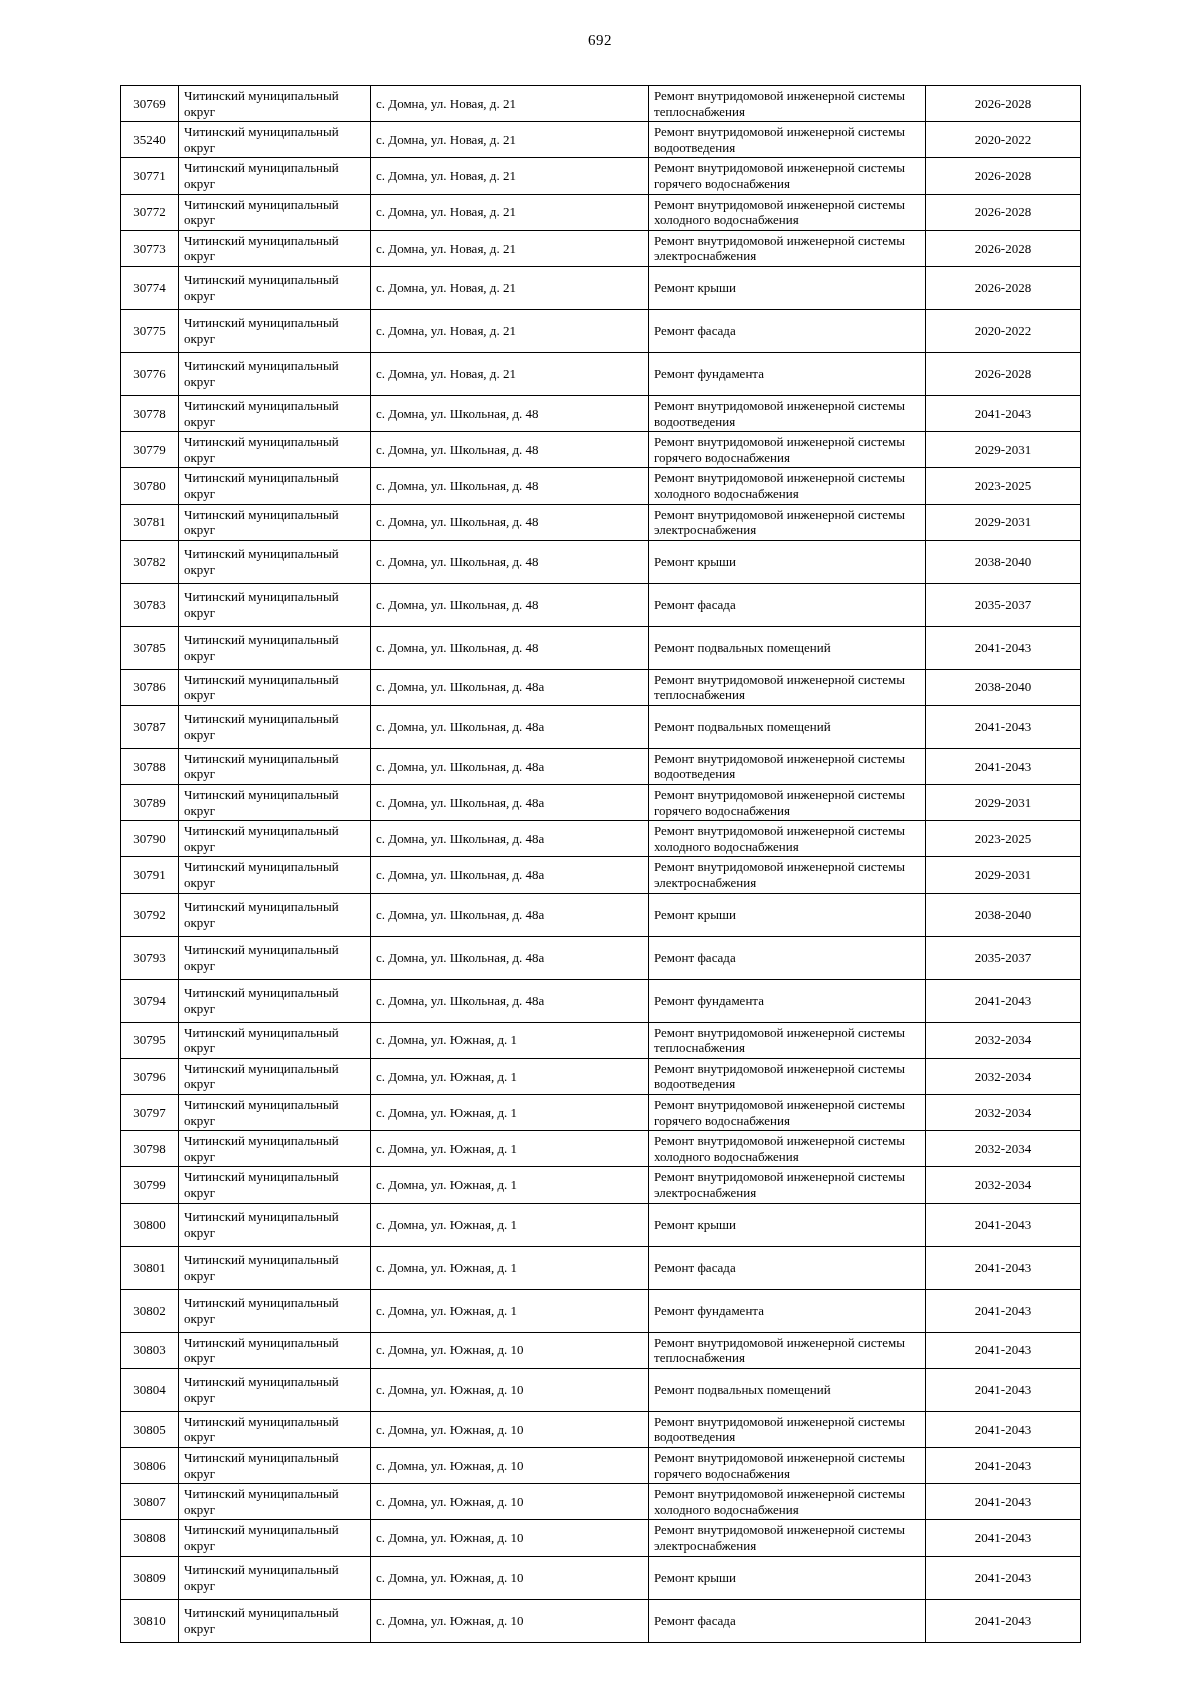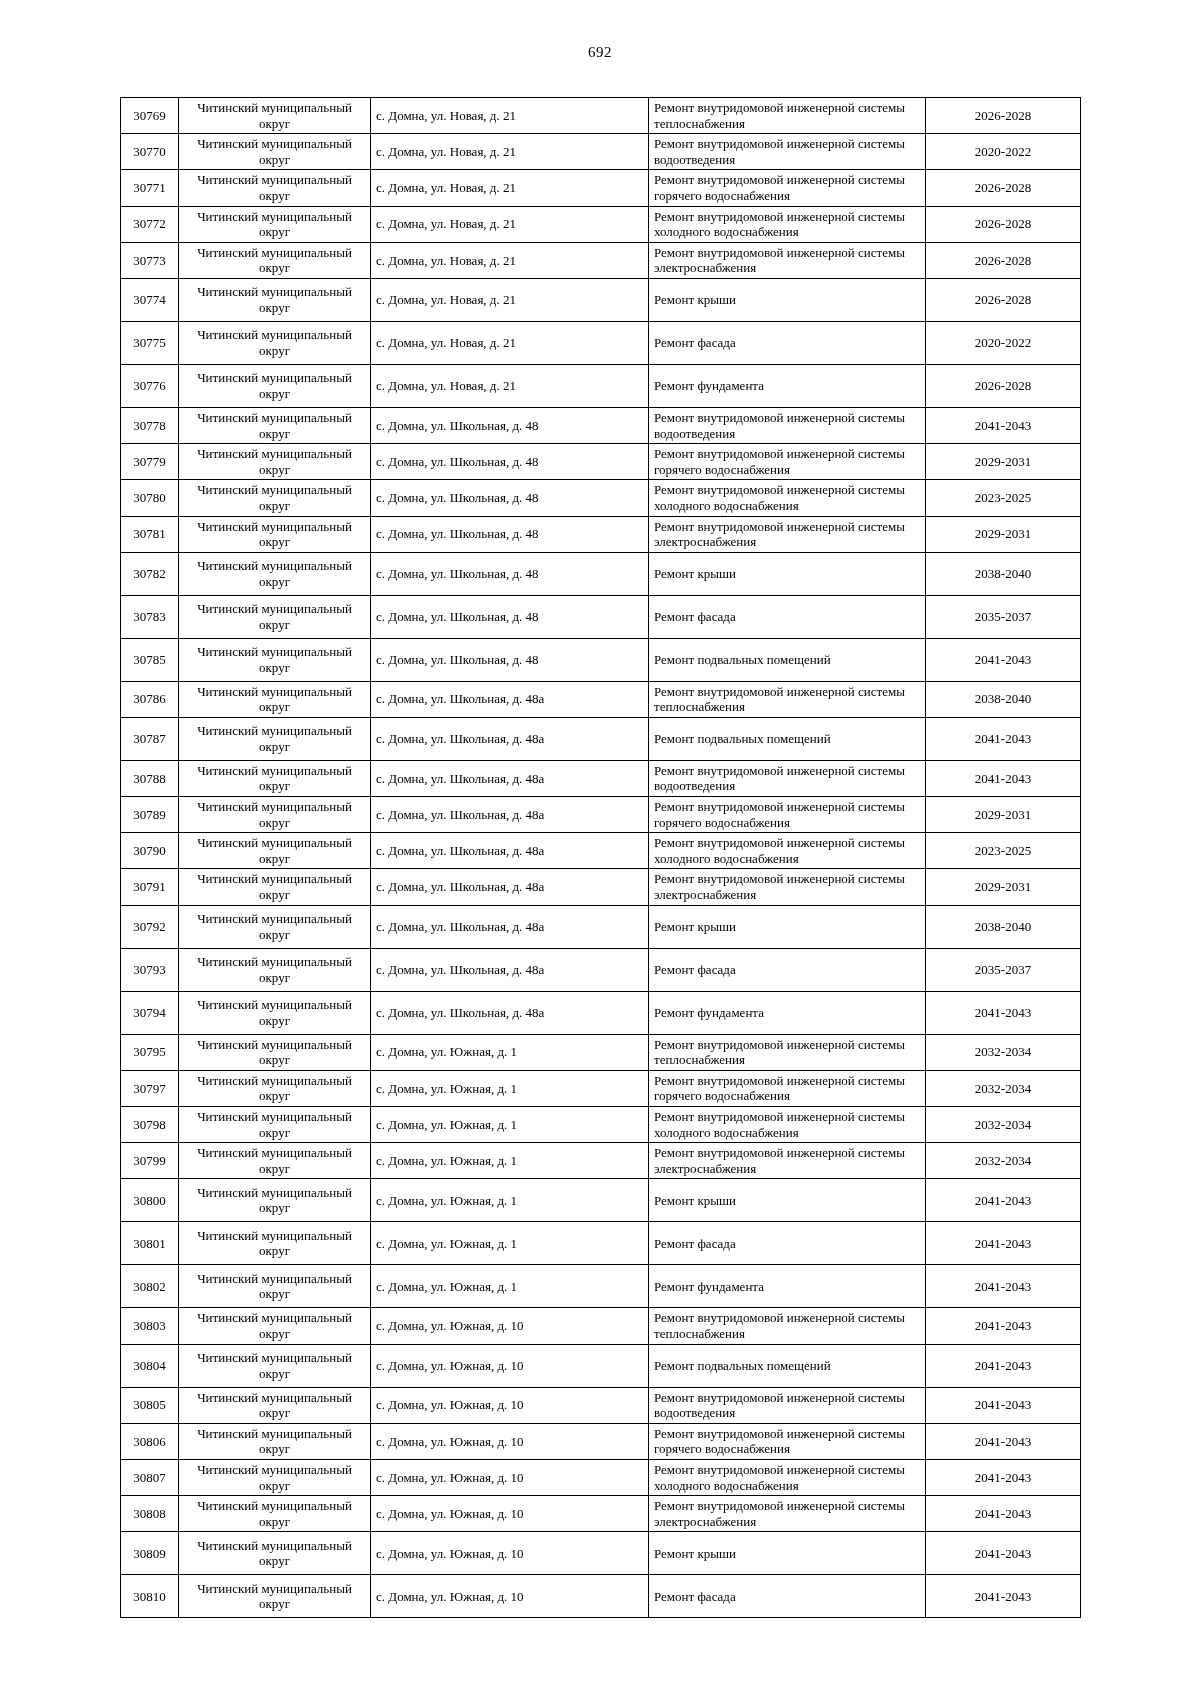--- a/index.html
+++ b/index.html
@@ -11,21 +11,21 @@
   }
   .sheet {
     width: 1200px;
     min-height: 1697px;
     background: #ffffff;
     position: relative;
     box-sizing: border-box;
   }
   .page-number {
     text-align: center;
-    padding-top: 44px;
+    padding-top: 32px;
     font-size: 15px;
     letter-spacing: 0.5px;
   }
   table.schedule {
     border-collapse: collapse;
     table-layout: fixed;
     width: 960px;
     margin: 36px 0 0 120px;
   }
   table.schedule td {
@@ -37,21 +37,21 @@
     overflow: hidden;
     word-wrap: break-word;
   }
   col.c-num   { width: 58px;  }
   col.c-muni  { width: 192px; }
   col.c-addr  { width: 278px; }
   col.c-work  { width: 277px; }
   col.c-per   { width: 155px; }
 
   td.num    { text-align: center; padding-left: 2px; padding-right: 2px; }
-  td.muni   { text-align: center; }
+  td.muni   { text-align: left; }
   td.addr   { text-align: left; font-family: Liberation Serif, serif; }
   td.work   { text-align: left; }
   td.period { text-align: center; }
 
   tr.tall td { height: 38px; }
 </style>
 </head>
 <body>
 
 <div class="sheet">
@@ -67,21 +67,21 @@
     </colgroup>
     <tbody>
         <tr>
           <td class="num">30769</td>
           <td class="muni">Читинский муниципальный округ</td>
           <td class="addr">с. Домна, ул. Новая, д. 21</td>
           <td class="work">Ремонт внутридомовой инженерной системы теплоснабжения</td>
           <td class="period">2026-2028</td>
         </tr>
         <tr>
-          <td class="num">30770</td>
+          <td class="num">35240</td>
           <td class="muni">Читинский муниципальный округ</td>
           <td class="addr">с. Домна, ул. Новая, д. 21</td>
           <td class="work">Ремонт внутридомовой инженерной системы водоотведения</td>
           <td class="period">2020-2022</td>
         </tr>
         <tr>
           <td class="num">30771</td>
           <td class="muni">Читинский муниципальный округ</td>
           <td class="addr">с. Домна, ул. Новая, д. 21</td>
           <td class="work">Ремонт внутридомовой инженерной системы горячего водоснабжения</td>
@@ -232,20 +232,27 @@
           <td class="muni">Читинский муниципальный округ</td>
           <td class="addr">с. Домна, ул. Школьная, д. 48а</td>
           <td class="work">Ремонт фундамента</td>
           <td class="period">2041-2043</td>
         </tr>
         <tr>
           <td class="num">30795</td>
           <td class="muni">Читинский муниципальный округ</td>
           <td class="addr">с. Домна, ул. Южная, д. 1</td>
           <td class="work">Ремонт внутридомовой инженерной системы теплоснабжения</td>
+          <td class="period">2032-2034</td>
+        </tr>
+        <tr>
+          <td class="num">30796</td>
+          <td class="muni">Читинский муниципальный округ</td>
+          <td class="addr">с. Домна, ул. Южная, д. 1</td>
+          <td class="work">Ремонт внутридомовой инженерной системы водоотведения</td>
           <td class="period">2032-2034</td>
         </tr>
         <tr>
           <td class="num">30797</td>
           <td class="muni">Читинский муниципальный округ</td>
           <td class="addr">с. Домна, ул. Южная, д. 1</td>
           <td class="work">Ремонт внутридомовой инженерной системы горячего водоснабжения</td>
           <td class="period">2032-2034</td>
         </tr>
         <tr>

